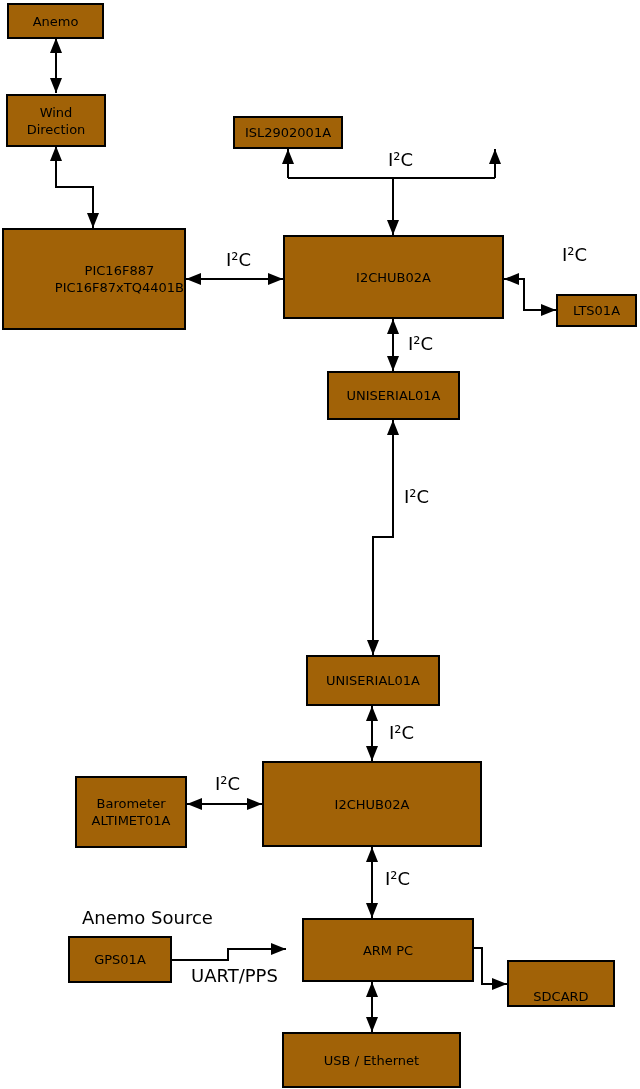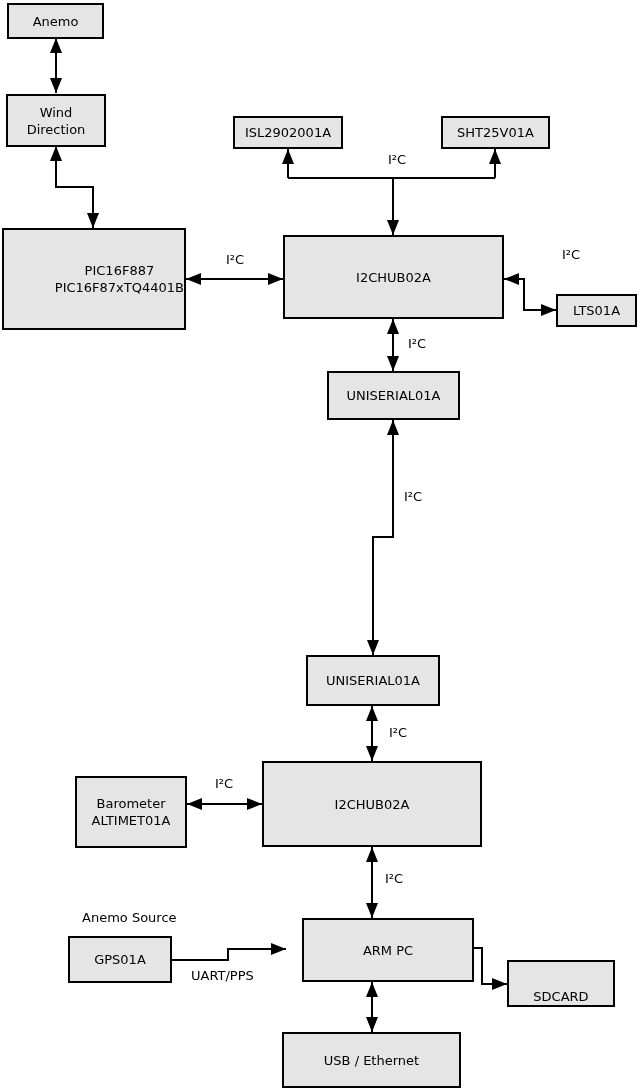--- a/index.html
+++ b/index.html
@@ -14,32 +14,32 @@
   }
   .connector-layer {
     position: absolute;
     left: 0; top: 0;
     width: 640px; height: 1089px;
   }
   .node {
     position: absolute;
     box-sizing: border-box;
     border: 2px solid #000000;
-    background: #e5e5e5;
+    background: #a16207;
     display: flex;
     align-items: center;
     justify-content: center;
     text-align: center;
     font-size: 13px;
     line-height: 17px;
     white-space: pre-line;
   }
   .elabel {
     position: absolute;
-    font-size: 13px;
+    font-size: 18px;
     line-height: 16px;
     white-space: nowrap;
   }
   path.edge {
     fill: none;
     stroke: #000000;
     stroke-width: 2;
   }
 </style>
 </head>
@@ -85,23 +85,20 @@
 
   <div class="node" style="left:2px; top:228px; width:184px; height:102px;justify-content:flex-end;">
     <span>PIC16F887
 PIC16F87xTQ4401B</span>
   </div>
 
   <div class="node" style="left:233px; top:116px; width:110px; height:33px;">
     <span>ISL2902001A</span>
   </div>
 
-  <div class="node" style="left:441px; top:116px; width:109px; height:33px;">
-    <span>SHT25V01A</span>
-  </div>
 
   <div class="node" style="left:283px; top:235px; width:221px; height:84px;">
     <span>I2CHUB02A</span>
   </div>
 
   <div class="node" style="left:556px; top:294px; width:81px; height:33px;">
     <span>LTS01A</span>
   </div>
 
   <div class="node" style="left:327px; top:371px; width:133px; height:49px;">

